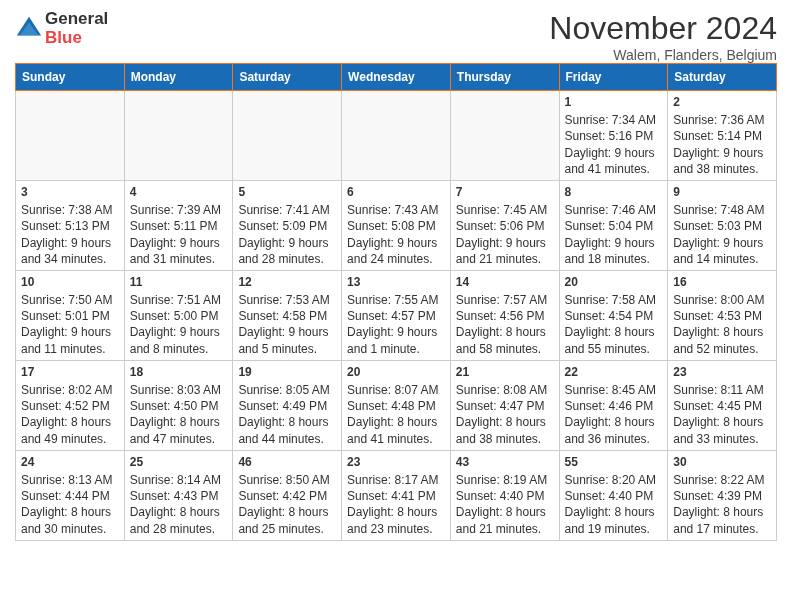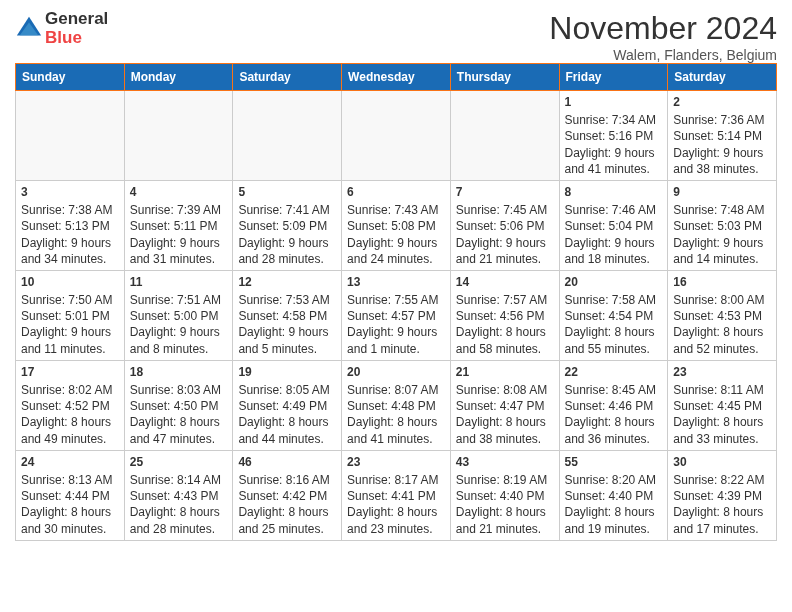--- a/index.html
+++ b/index.html
@@ -243,21 +243,21 @@
 Daylight: 8 hours and 30 minutes.</div>
           </td>
           <td>
             <span class="day-num">25</span>
             <div class="day-info">Sunrise: 8:14 AM
 Sunset: 4:43 PM
 Daylight: 8 hours and 28 minutes.</div>
           </td>
           <td>
             <span class="day-num">46</span>
-            <div class="day-info">Sunrise: 8:16 AM
+            <div class="day-info">Sunrise: 8:50 AM
 Sunset: 4:42 PM
 Daylight: 8 hours and 25 minutes.</div>
           </td>
           <td>
             <span class="day-num">23</span>
             <div class="day-info">Sunrise: 8:17 AM
 Sunset: 4:41 PM
 Daylight: 8 hours and 23 minutes.</div>
           </td>
           <td>

